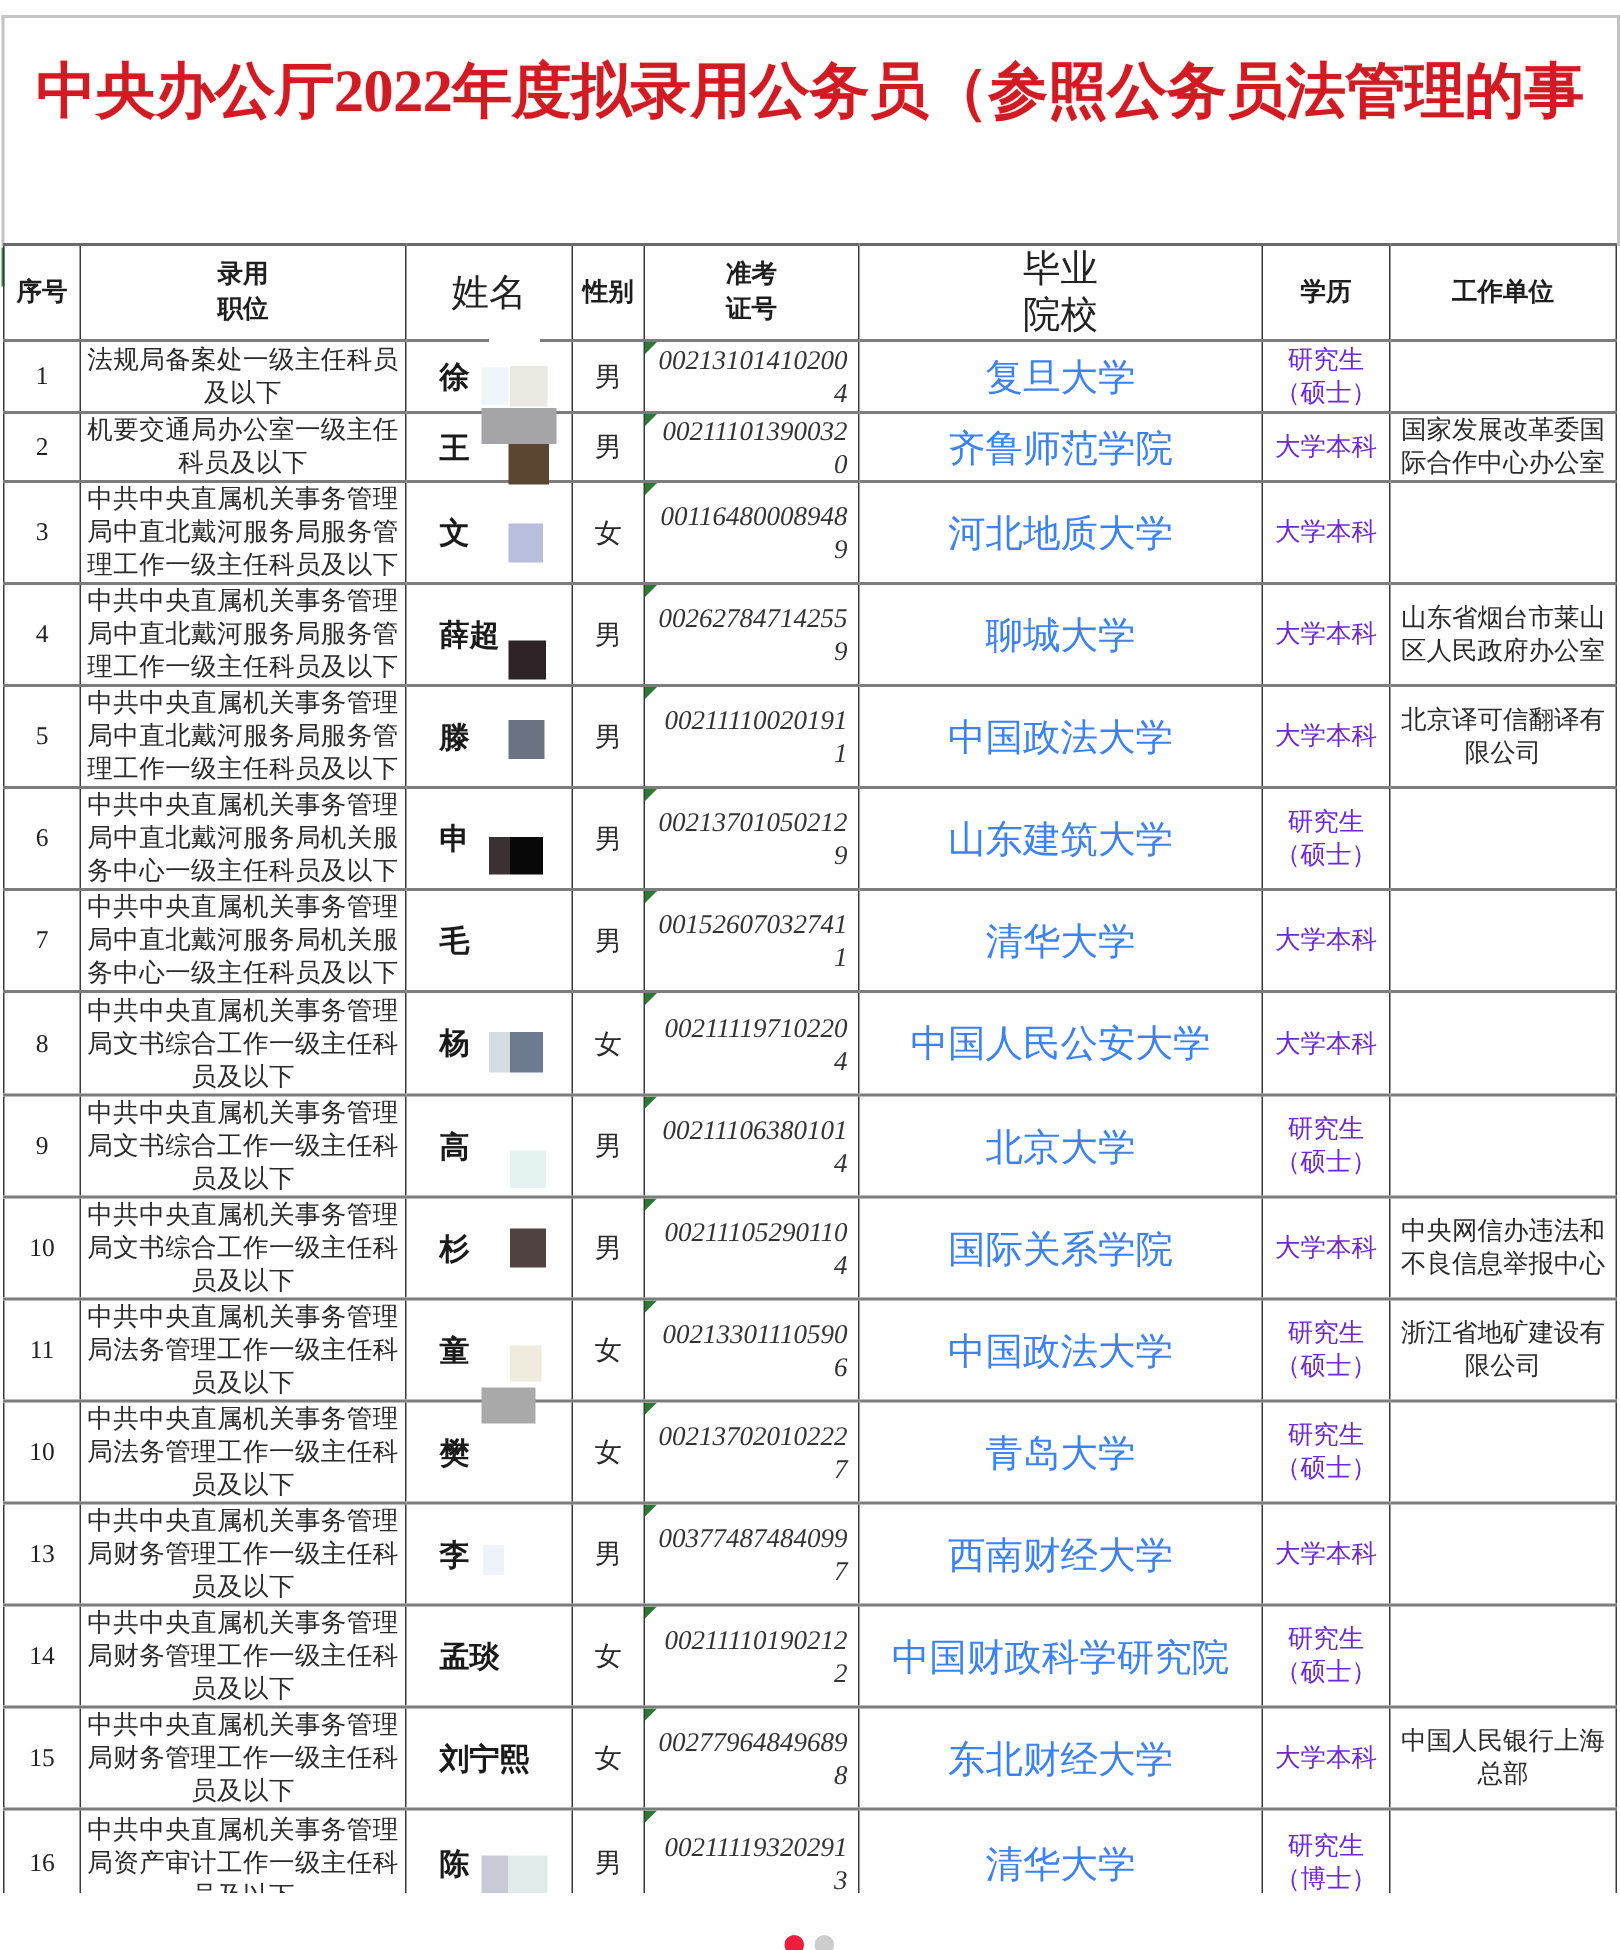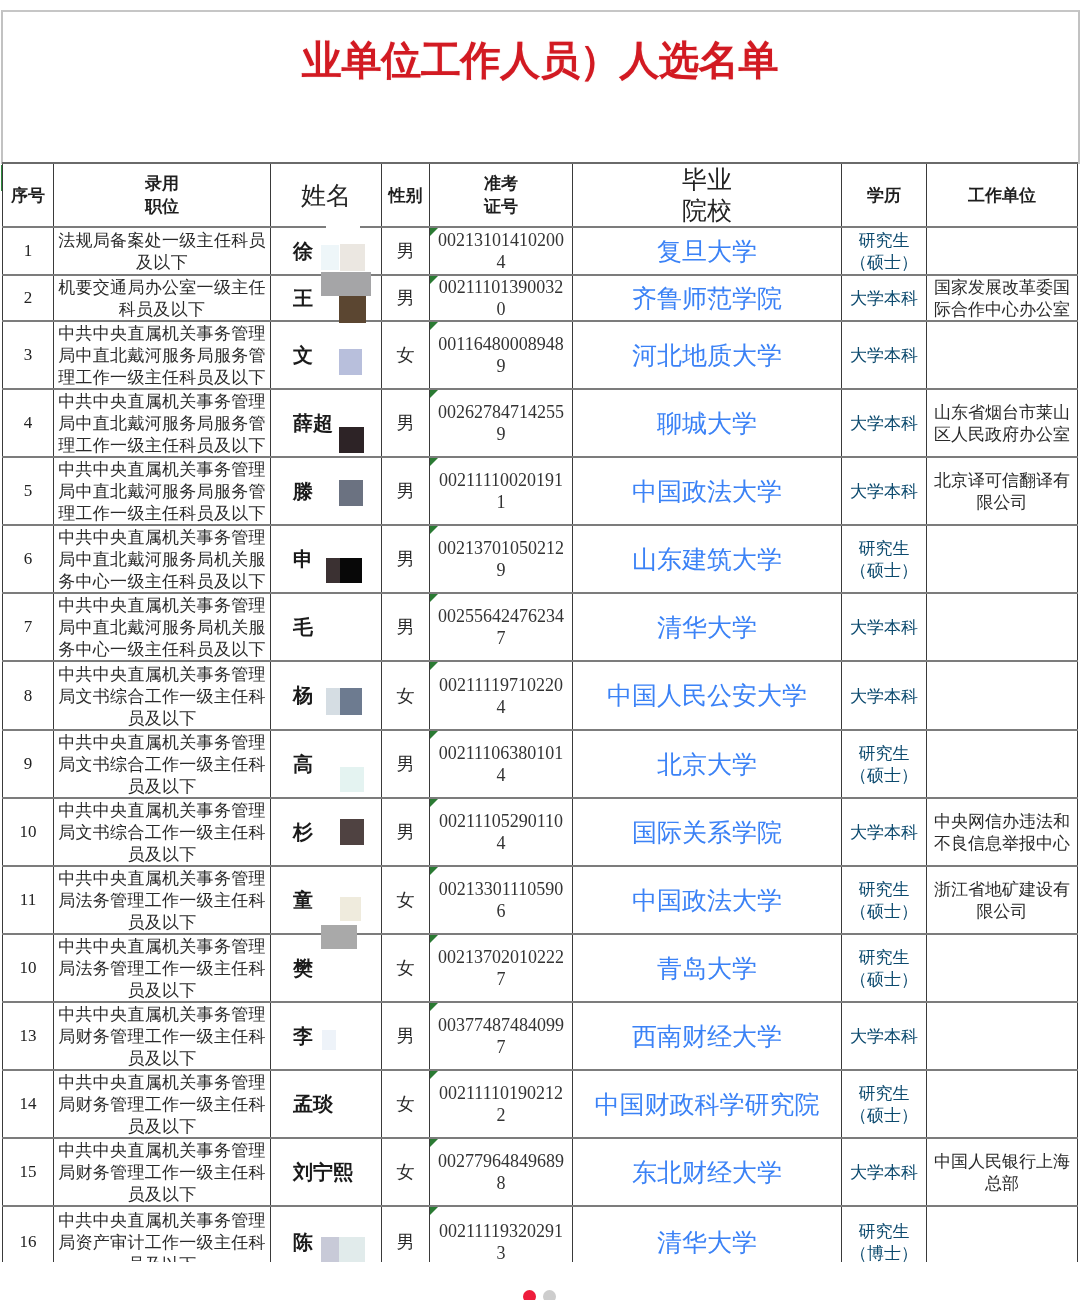--- a/index.html
+++ b/index.html
@@ -35,46 +35,46 @@
   .h-big { font-family:"Liberation Serif", serif; font-weight:normal; font-size:25px; line-height:31px; white-space:pre; color:#222; }
   .c-seq { font-family:"Liberation Serif", serif; font-size:17px; color:#222; }
   .c-pos { font-size:17px; letter-spacing:0.3px; line-height:22px; white-space:pre; color:#2a2a2a; }
   .c-name {
     font-family:"Liberation Serif", serif; font-weight:bold; font-size:20px;
     text-align:left; padding-left:22px; color:#1a1a1a; white-space:nowrap;
   }
   .c-gender { font-size:18px; color:#2a2a2a; }
   .c-exam { position:relative; }
   .exam-num {
-    display:inline-block; width:128px; word-break:break-all; text-align:center;
-    font-family:"Liberation Serif", serif; font-size:18px; line-height:22px; color:#333;
+    display:inline-block; width:128px; word-break:break-all; text-align:right;
+    font-family:"Liberation Serif", serif; font-size:18px; line-height:22px; color:#333;font-style:italic;
   }
   .tri {
     position:absolute; left:0; top:0; width:0; height:0;
     border-top:8px solid #2a7a33; border-right:8px solid transparent;
   }
   .c-school { font-family:"Liberation Serif", serif; font-size:25px; color:#3b82f6; white-space:nowrap; }
-  .c-edu { font-size:17px; line-height:22px; white-space:pre; color:#0c4a6e; }
+  .c-edu { font-size:17px; line-height:22px; white-space:pre; color:#6d28d9; }
   .c-emp { font-size:17px; line-height:22px; white-space:pre; color:#2a2a2a; }
 
   .mosaic { position:absolute; }
   .gap { position:absolute; left:326px; width:34px; height:4px; background:#ffffff; }
 
   .dot { position:absolute; top:1290px; width:13px; height:13px; border-radius:50%; }
   .dot-active { left:523px; background:#ee1d3c; }
   .dot-inactive { left:543px; background:#cdcdcd; }
 </style>
 </head>
 <body>
 
 <div class="sheet-frame"></div>
 <div class="green-mark"></div>
 
 <div class="title">
-  <div>业单位工作人员）人选名单</div>
+  <div>中央办公厅2022年度拟录用公务员（参照公务员法管理的事</div>
 </div>
 
 <div class="table-wrap">
 <table>
   <colgroup>
     <col style="width:51px">
         <col style="width:217px">
         <col style="width:111px">
         <col style="width:48px">
     <col style="width:143px">
@@ -173,21 +173,21 @@
 （硕士）</td>
       <td class="c-emp"></td>
     </tr>
     <tr style="height:67px">
       <td class="c-seq">7</td>
       <td class="c-pos">中共中央直属机关事务管理
 局中直北戴河服务局机关服
 务中心一级主任科员及以下</td>
       <td class="c-name">毛</td>
       <td class="c-gender">男</td>
-      <td class="c-exam"><i class="tri"></i><span class="exam-num">002556424762347</span></td>
+      <td class="c-exam"><i class="tri"></i><span class="exam-num">001526070327411</span></td>
       <td class="c-school">清华大学</td>
       <td class="c-edu">大学本科</td>
       <td class="c-emp"></td>
     </tr>
     <tr style="height:69px">
       <td class="c-seq">8</td>
       <td class="c-pos">中共中央直属机关事务管理
 局文书综合工作一级主任科
 员及以下</td>
       <td class="c-name">杨</td>

